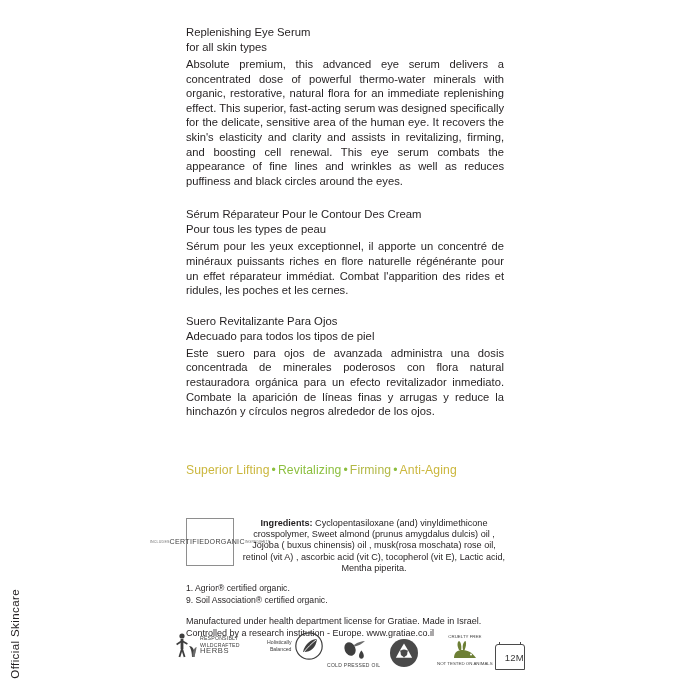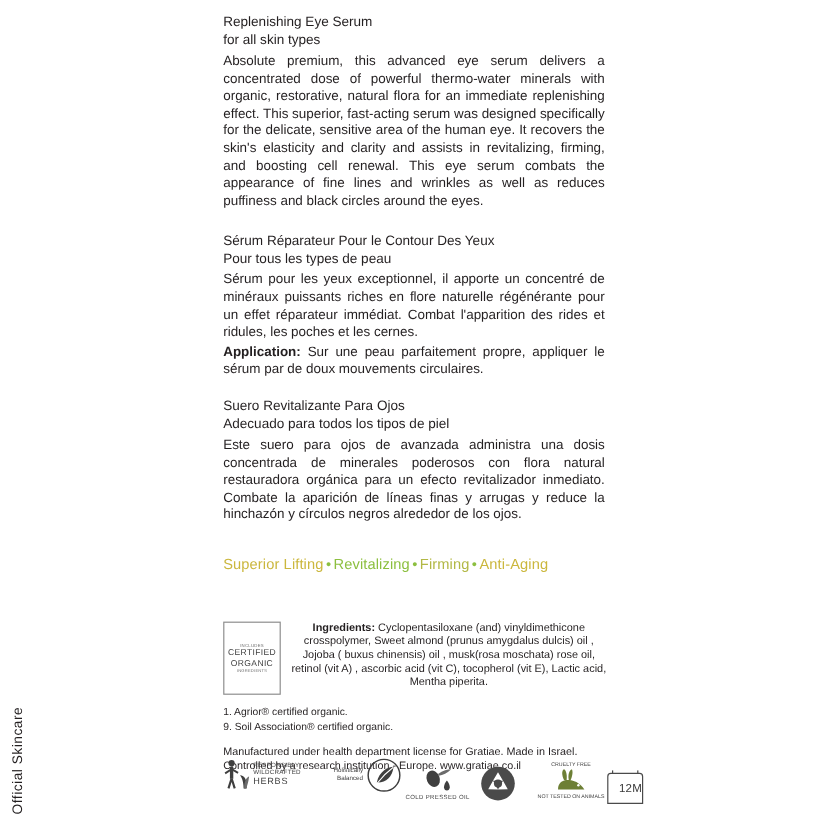--- a/index.html
+++ b/index.html
@@ -37,21 +37,21 @@
     font-size: 11.5px;
     letter-spacing: 0.4px;
     color: #231f20;
     padding-bottom: 4px;
     white-space: nowrap;
   }
 
   .content {
     position: absolute;
     left: 186px;
-    top: 12px;
+    top: 25px;
     width: 318px;
   }
 
   .block { margin-bottom: 0; }
 
   .title {
     font-size: 11.3px;
     line-height: 15px;
     color: #231f20;
   }
@@ -93,25 +93,25 @@
     left: 186px;
     top: 518px;
     width: 320px;
   }
   .ing-row {
     display: flex;
     align-items: flex-start;
   }
   .organic-badge {
     width: 48px;
-    height: 61px;
+    height: 48px;
     border: 1px solid #8e8e8e;
     box-sizing: border-box;
     display: flex;
-    flex-direction: column;
+    flex-direction: row;
     align-items: center;
     justify-content: center;
     flex: 0 0 auto;
     margin-right: 8px;
     padding: 2px 0;
   }
   .organic-badge .ob-top {
     font-size: 3.6px;
     letter-spacing: 0.2px;
     color: #6f6f6f;
@@ -148,21 +148,21 @@
   .manufacture {
     margin-top: 9px;
     font-size: 9px;
     line-height: 12.4px;
     color: #231f20;
   }
 
   
   .icons {
     position: absolute;
-    left: 186px;
+    left: 175px;
     top: 630px;
     width: 320px;
     height: 44px;
   }
   .icon-item {
     position: absolute;
     display: flex;
     align-items: center;
   }
   .ic-herbs { left: 0; top: 2px; }
@@ -245,24 +245,23 @@
 
     <div class="block">
       <div class="title">Replenishing Eye Serum</div>
       <div class="subtitle">for all skin types</div>
       <div class="body-text">Absolute premium, this advanced eye serum delivers a concentrated dose of powerful thermo-water minerals with organic, restorative, natural flora for an immediate replenishing effect. This superior, fast-acting serum was designed specifically for the delicate, sensitive area of the human eye. It recovers the skin's elasticity and clarity and assists in revitalizing, firming, and boosting cell renewal. This eye serum combats the appearance of fine lines and wrinkles as well as reduces puffiness and black circles around the eyes.</div>
     </div>
 
     <div class="gap-lg"></div>
 
     <div class="block">
-      <div class="title">Sérum Réparateur Pour le Contour Des Yeux</div>
+      <div class="title">Sérum Réparateur Pour le Contour Des Cream</div>
       <div class="subtitle">Pour tous les types de peau</div>
       <div class="body-text">Sérum pour les yeux exceptionnel, il apporte un concentré de minéraux puissants riches en flore naturelle régénérante pour un effet réparateur immédiat.  Combat l'apparition des rides et ridules, les poches et les cernes.</div>
-      <div class="body-text"><span class="lead">Application:</span><span> Sur une peau parfaitement propre, appliquer le sérum par de doux mouvements circulaires.</span></div>
     </div>
 
     <div class="gap-md"></div>
 
     <div class="block">
       <div class="title">Suero Revitalizante Para Ojos</div>
       <div class="subtitle">Adecuado para todos los tipos de piel</div>
       <div class="body-text">Este suero para ojos de avanzada administra una dosis concentrada de minerales poderosos con flora natural restauradora orgánica para un efecto revitalizador inmediato. Combate la aparición de líneas finas y arrugas y reduce la hinchazón y círculos negros alrededor de los ojos.</div>
     </div>
 

